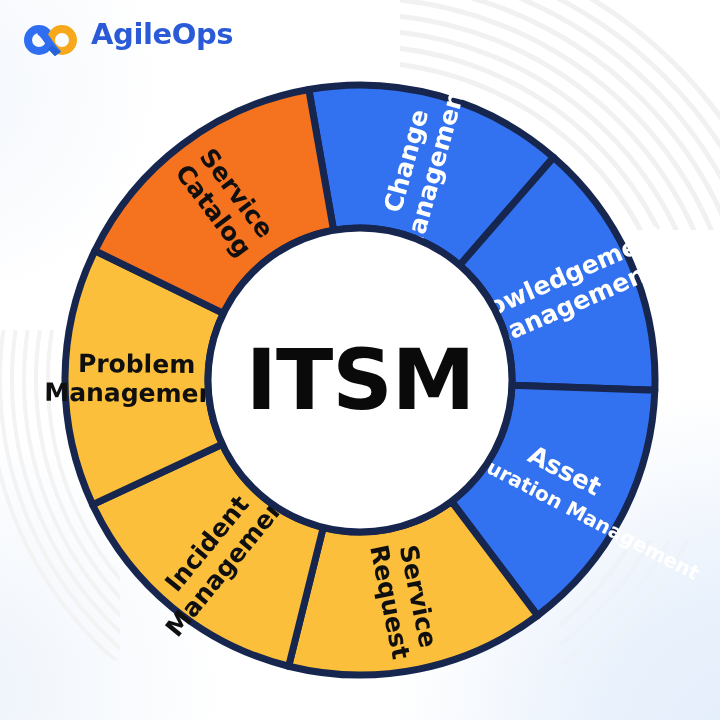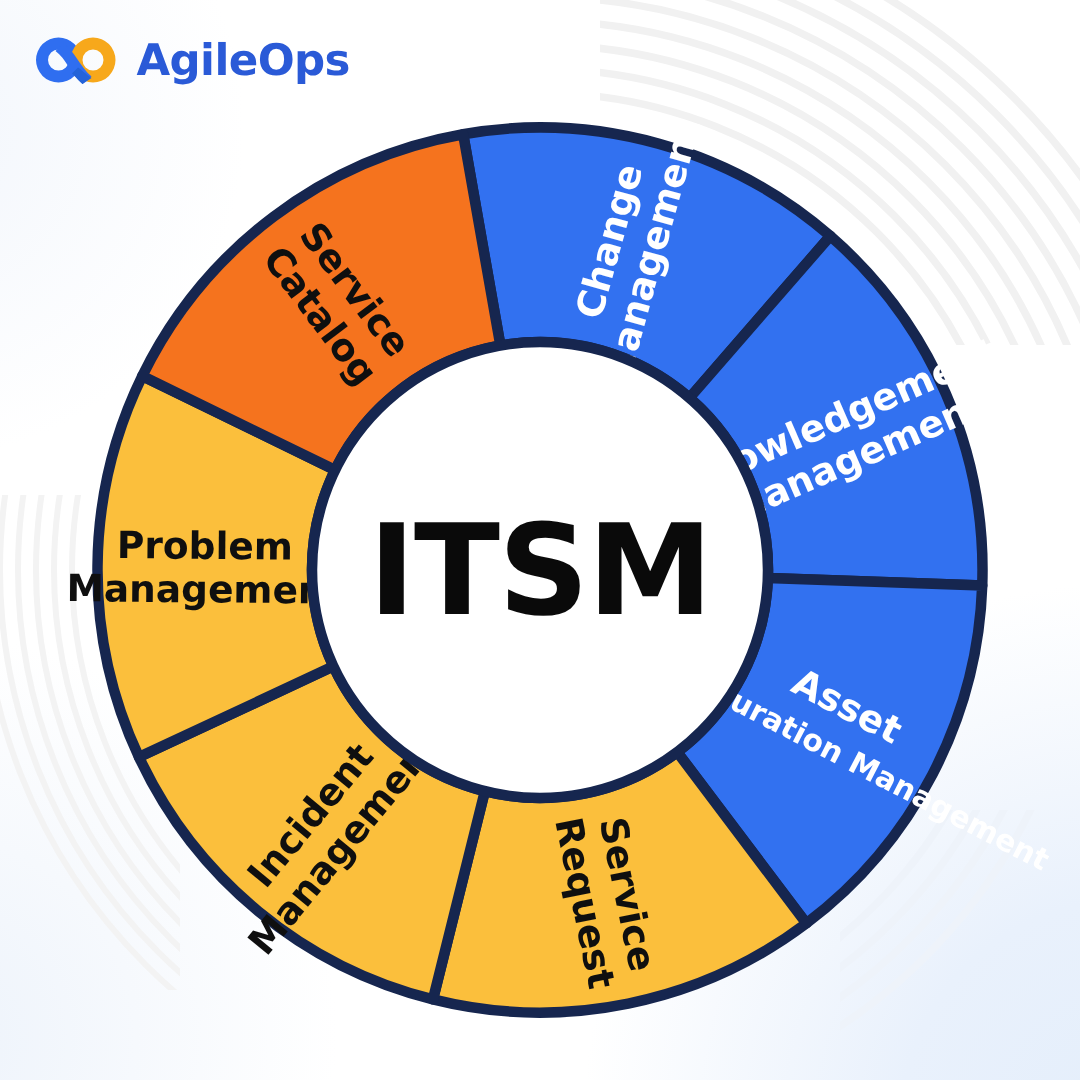--- a/index.html
+++ b/index.html
@@ -13,21 +13,21 @@
     position:absolute;inset:0;width:720px;height:720px;
     background:
       radial-gradient(circle at 104% 104%, #e4eefb 0%, #e9f1fc 14%, rgba(233,241,252,0) 34%),
       radial-gradient(circle at -6% 96%, #edf3fb 0%, rgba(237,243,251,0) 26%),
       radial-gradient(circle at -8% 12%, #f2f6fc 0%, rgba(242,246,252,0) 22%),
       #ffffff;
   }
   
   #brand{
     position:absolute;left:22px;top:20px;
-    display:flex;align-items:center;gap:11px;
+    display:flex;align-items:flex-start;gap:11px;
     z-index:6;
   }
   #brand .mark{width:58px;height:40px;display:block;}
   #brand .wordmark{
     font-size:29px;font-weight:bold;color:#2a5ad7;
     letter-spacing:-0.4px;line-height:1;white-space:nowrap;
     font-family:"DejaVu Sans", sans-serif;
   }
   
   #wheel{position:absolute;left:0;top:0;width:720px;height:720px;z-index:3;}

